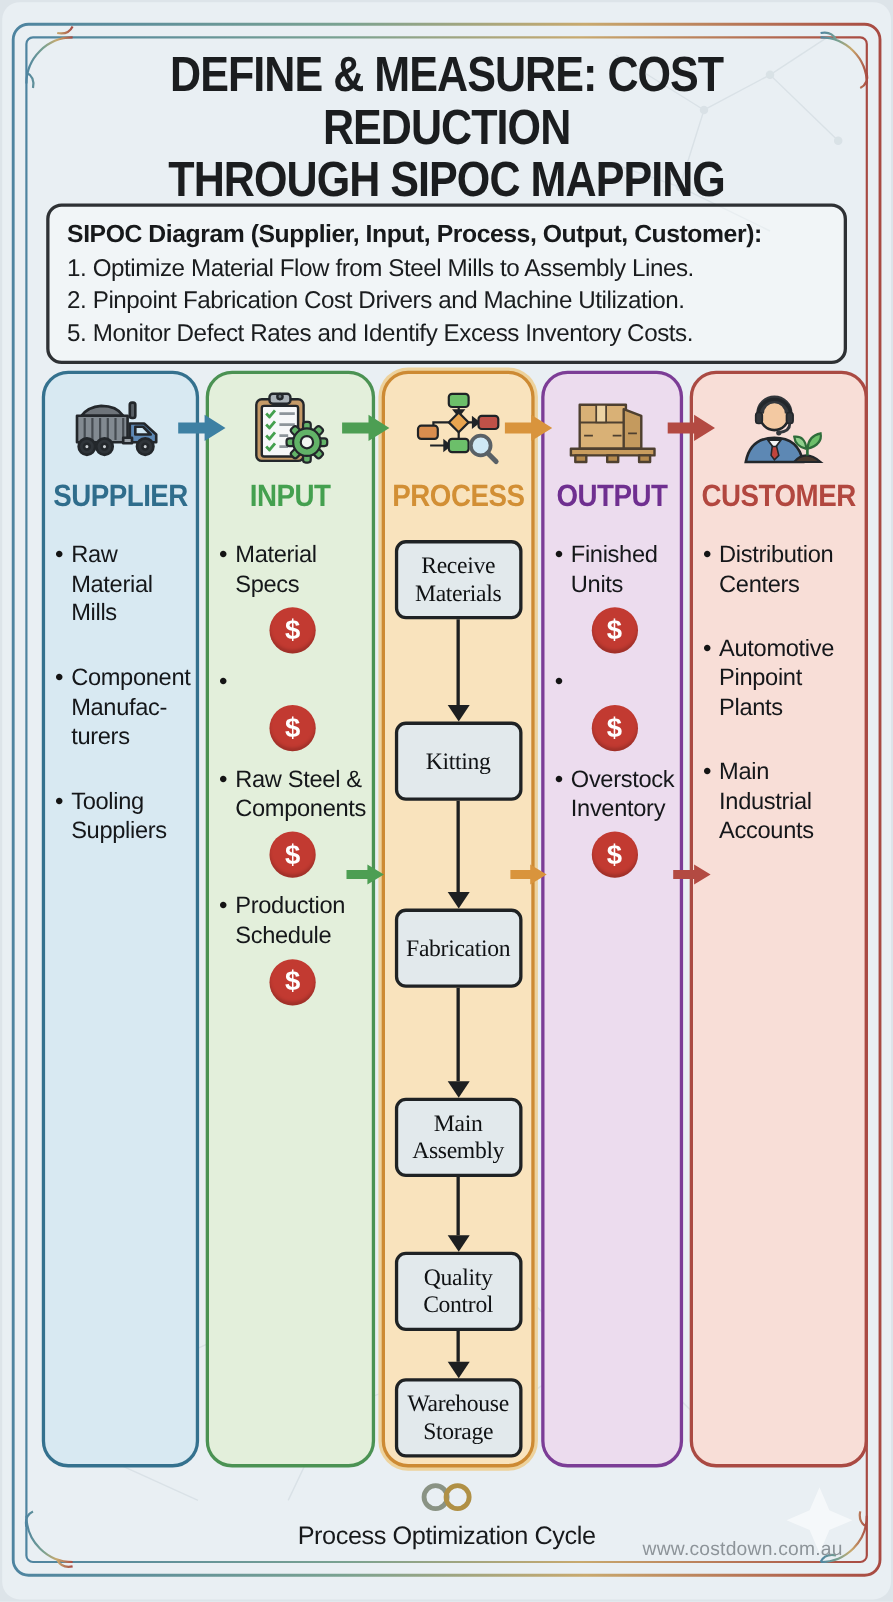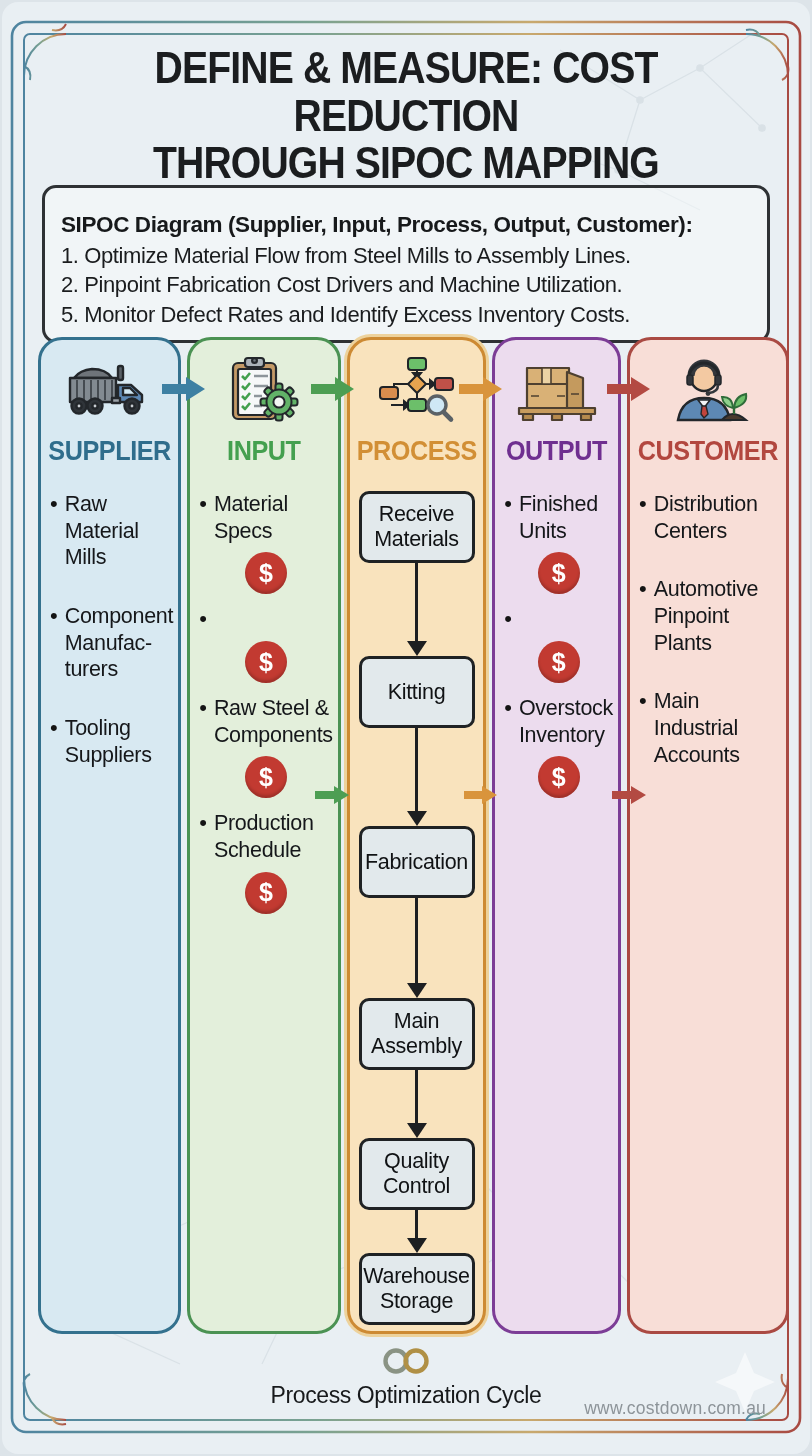--- a/index.html
+++ b/index.html
@@ -12,21 +12,21 @@
   svg.deco{position:absolute;left:0;top:0;pointer-events:none;}
 
   .title{
     position:absolute;top:44px;left:0;width:812px;text-align:center;
     color:#1b1d1f;font-weight:700;font-size:45px;line-height:1.06;
     transform:scaleX(0.87);transform-origin:50% 0;letter-spacing:-1px;
   }
 
   .intro{
     position:absolute;top:185px;left:42px;right:42px;box-sizing:border-box;
-    border:3px solid #2e3134;border-radius:14px;padding:24px 16px 11px;
+    border:3px solid #2e3134;border-radius:14px;padding:12px 16px 11px;
     background:rgba(250,252,253,0.45);
   }
   .intro-heading{font-size:22.5px;font-weight:700;color:#17191b;letter-spacing:-0.4px;}
   .intro-list{margin:3px 0 0;padding:0;list-style:none;}
   .intro-list li{font-size:22px;color:#1a1c1e;line-height:1.34;letter-spacing:-0.4px;}
 
   .cols{position:absolute;top:337px;left:38px;width:736px;height:997px;display:flex;gap:6px;}
   .col{flex:1 1 0;border:3px solid;border-radius:24px;box-sizing:border-box;padding-top:6px;position:relative;}
   .col.process-col{box-shadow:0 0 0 3px #edd29c;}
   .icon-slot{height:88px;display:flex;align-items:center;justify-content:center;}
@@ -37,21 +37,21 @@
   ul.items li.has-cost{margin-bottom:12px;}
   .irow{display:flex;gap:7px;}
   .blt{font-size:22px;line-height:1.22;color:#141414;}
   .itxt{font-size:21.5px;line-height:1.24;color:#15171a;letter-spacing:-0.3px;white-space:pre-line;}
   .cost{width:42px;height:42px;border-radius:50%;color:#fff;display:flex;align-items:center;justify-content:center;
         font-size:25px;font-weight:700;margin:8px auto 0;box-shadow:inset 0 -3px 3px rgba(0,0,0,0.18);}
 
   .steps{display:flex;flex-direction:column;align-items:center;margin-top:24px;}
   .step{background:#e2e9ec;border:3px solid #1f2224;border-radius:10px;min-height:72px;width:116px;box-sizing:border-box;
         display:flex;align-items:center;justify-content:center;text-align:center;
-        font-size:21.5px;line-height:1.16;color:#101214;letter-spacing:-0.3px;padding:6px 4px;}
+        font-size:21.5px;line-height:1.16;color:#101214;letter-spacing:-0.3px;padding:6px 4px;font-family:Liberation Serif, serif;}
   .varrow{display:flex;flex-direction:column;align-items:center;width:22px;}
   .vline{width:3.5px;flex:1;background:#1d1f21;}
   .vhead{width:0;height:0;border-left:10px solid transparent;border-right:10px solid transparent;border-top:15px solid #1d1f21;}
 
   .cycle-wrap{position:absolute;left:0;width:812px;top:1344px;text-align:center;}
   .cycle-label{font-size:23px;color:#17191b;letter-spacing:-0.4px;margin-top:0px;}
   .website{position:absolute;top:1398px;right:46px;font-size:17.5px;color:#8d9499;letter-spacing:0.2px;cursor:pointer;}
 </style>
 </head>
 <body>

